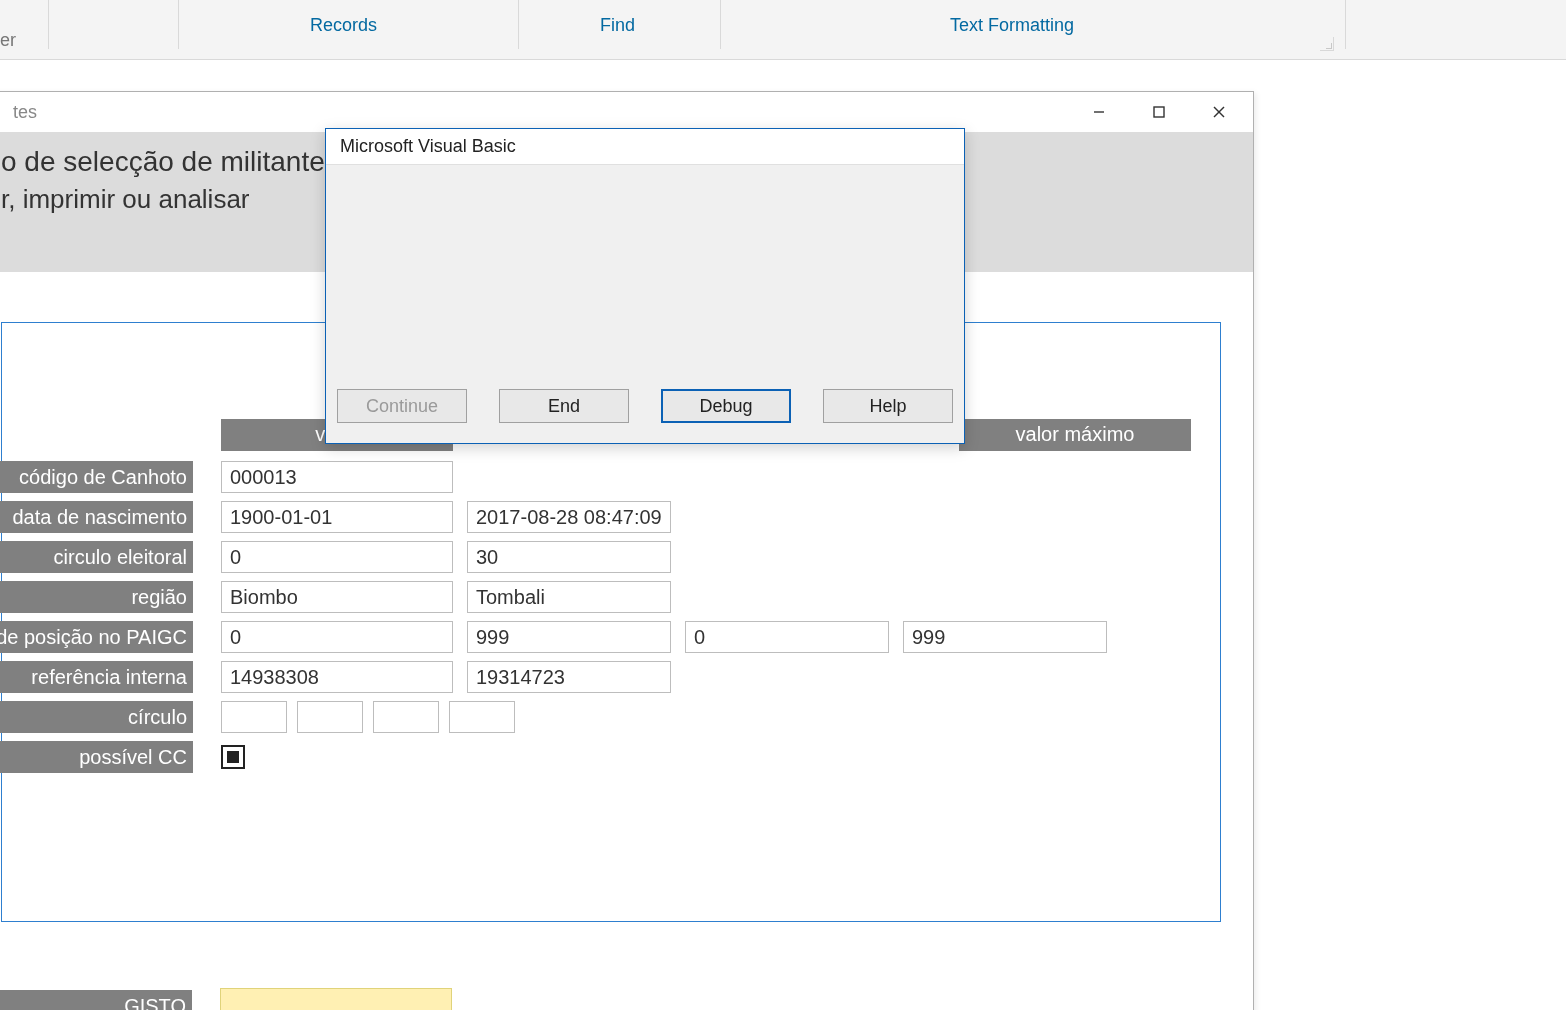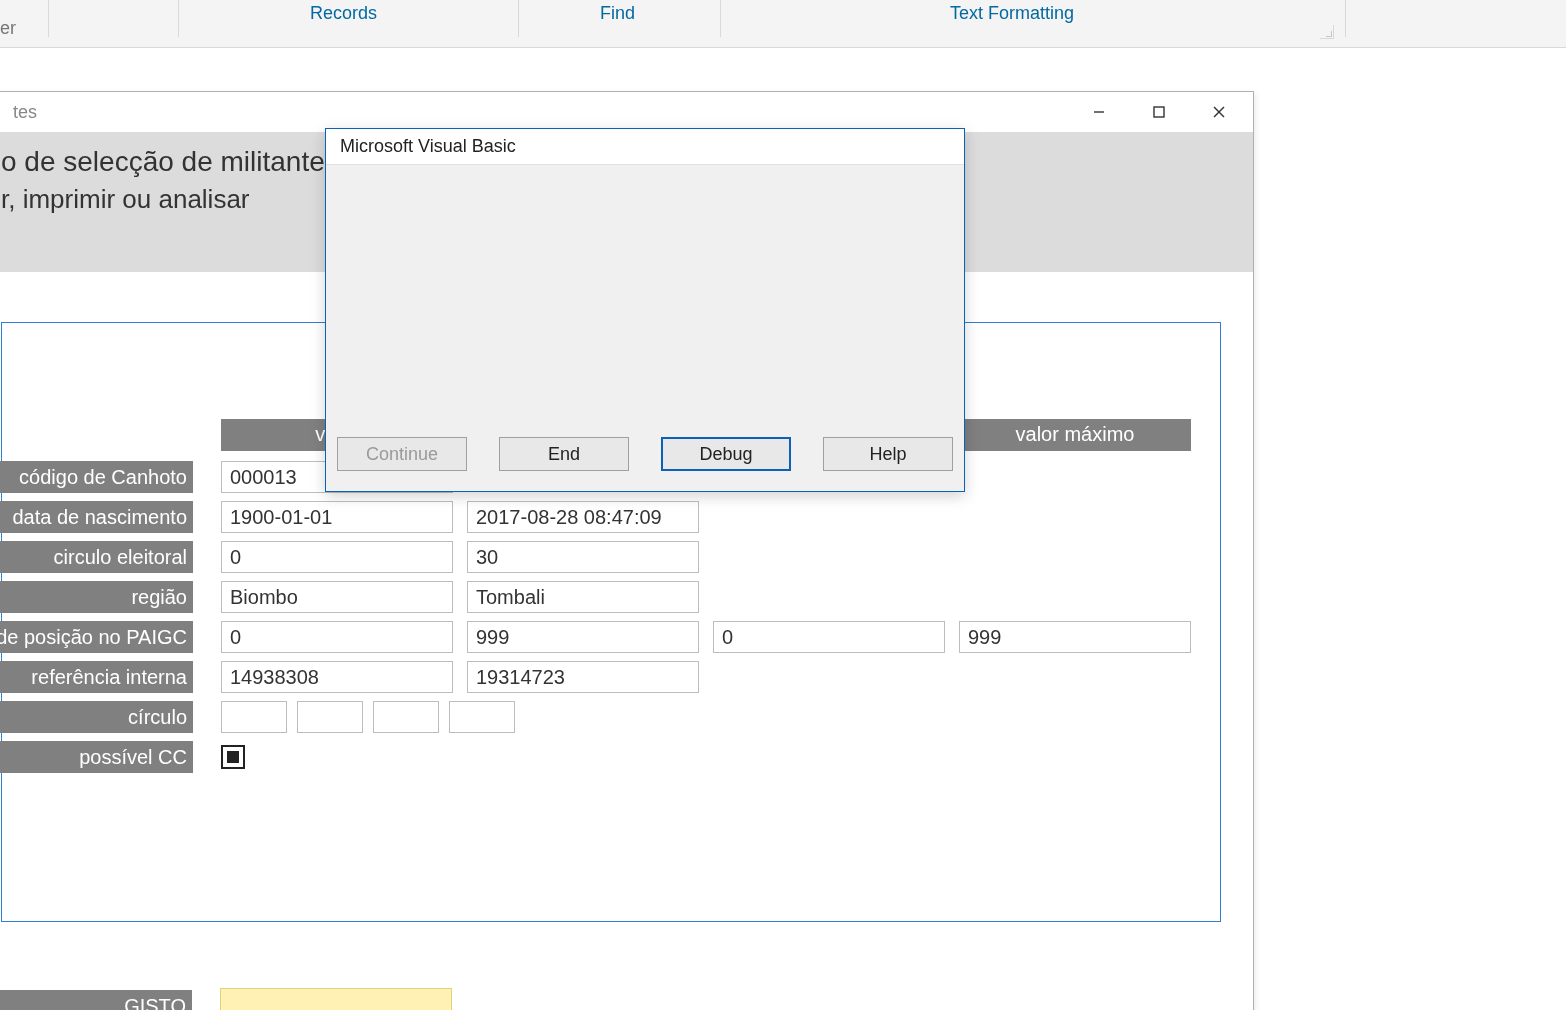--- a/index.html
+++ b/index.html
@@ -11,21 +11,21 @@
     width: 1566px;
     height: 1010px;
     position: relative;
     color: #222;
   }
 
   
   .ribbon {
     position: absolute;
     top: 0; left: 0; right: 0;
-    height: 48px;
+    height: 60px;
     background: #f4f4f4;
     border-bottom: 1px solid #d9d9d9;
   }
   .ribbon-separator {
     position: absolute;
     top: -20px;
     bottom: 10px;
     width: 0;
     border-left: 1px solid #d9d9d9;
   }
@@ -165,21 +165,21 @@
     height: 32px;
     border: 1px solid #bdbdbd;
     background: #fff;
     font-size: 20px;
     padding: 2px 8px;
     line-height: 26px;
     color: #333;
     margin-left: 28px;
   }
   .field.w1 { width: 232px; }
-  .field.w2 { width: 232px; margin-left: 14px; }
+  .field.w2 { width: 204px; margin-left: 14px; }
   .field.small { width: 66px; margin-left: 10px; }
   .field.small.first { margin-left: 28px; }
 
   .check {
     width: 24px; height: 24px;
     border: 2px solid #222;
     margin-left: 28px;
     display:flex; align-items:center; justify-content:center;
     background:#fff;
   }
@@ -191,21 +191,21 @@
     background: #fff0b3;
     border: 1px solid #e0d37a;
   }
 
   
   .vba-dialog {
     position: absolute;
     top: 128px;
     left: 325px;
     width: 640px;
-    height: 364px;
+    height: 316px;
     background: #f0f0f0;
     border: 1px solid #0b61b5;
     box-shadow: 0 4px 14px rgba(0,0,0,.18);
     z-index: 50;
   }
   .vba-titlebar {
     height: 36px;
     background: #ffffff;
     display:flex;
     align-items:center;

